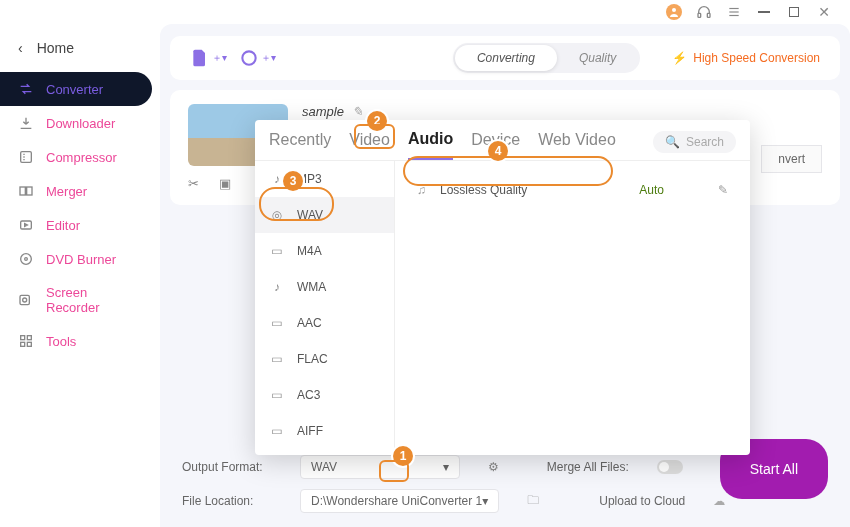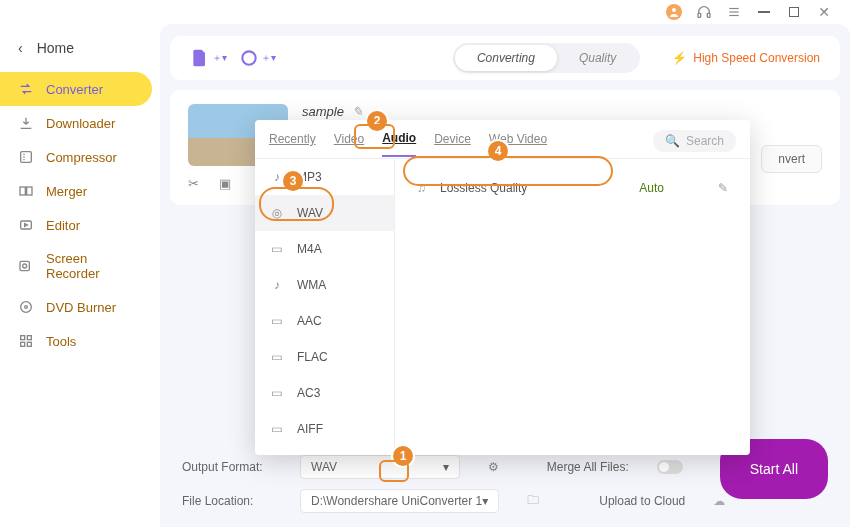--- a/index.html
+++ b/index.html
@@ -15,47 +15,47 @@
 
 
 .layout { display:flex; height:calc(100% - 24px); }
 .sidebar { width:160px; padding-top:8px; }
 .main { flex:1; background:#f5f6fb; border-top-left-radius:12px; border-top-right-radius:12px; position:relative; display:flex; flex-direction:column; }
 
 
 .sb-home { display:flex; align-items:center; gap:14px; padding:8px 18px; font-size:14px; color:#444; }
 .sb-home .back{font-size:14px;color:#444;}
 .sb-list { margin-top:8px; }
-.sb-item { display:flex; align-items:center; gap:12px; padding:9px 18px; font-size:13px; color:#a16207; cursor:pointer; }
-.sb-item.active { background:#fde047; color:#7a5ce0; border-radius:0 20px 20px 0; margin-right:8px; }
+.sb-item { display:flex; align-items:center; gap:12px; padding:9px 18px; font-size:13px; color:#ec4899; cursor:pointer; }
+.sb-item.active { background:#0f172a; color:#7a5ce0; border-radius:0 20px 20px 0; margin-right:8px; }
 .sb-ico{width:16px;height:16px;display:flex;align-items:center;justify-content:center;}
 
 
 .head { height:44px; display:flex; align-items:center; padding:0 20px; gap:12px; margin:12px 10px 0 10px; background:#fff; border-radius:10px; }
 .add-btn{display:flex;align-items:center;gap:2px;color:#8c6fe5;}
 .add-btn .plus{font-size:10px;color:#8c6fe5;}
 .tab-pill { margin-left:auto; display:flex; background:#f2f2f6; border-radius:18px; padding:2px; }
 .tp { padding:6px 22px; border-radius:16px; font-size:12px; color:#888; cursor:pointer;font-style:italic; }
 .tp.active{ background:#fff; box-shadow:0 1px 4px rgba(0,0,0,.12); color:#555;}
 .hsc { margin-left:20px; display:flex; align-items:center; gap:6px; color:#f56c22; font-size:12px;}
 .hsc .bolt{color:#f56c22;}
 
 
 .card { margin:10px 10px 0 10px; background:#fff; border-radius:10px; padding:14px 18px; display:flex; align-items:flex-start; gap:14px; position:relative; }
 .thumb { width:100px; height:62px; background:linear-gradient(#9dc9e6 55%, #c8b493 55%); border-radius:6px; position:relative; overflow:hidden;}
 .thumb::after{content:"";position:absolute;right:18px;bottom:4px;width:10px;height:14px;background:#bc565a;border-radius:3px 3px 0 0;}
 .edit-row { display:flex; gap:20px; margin-top:10px; color:#888;}
 .fname{display:flex;align-items:center;gap:8px;font-size:13px;color:#444;font-style:italic;}
 .pen{color:#aaa;font-size:13px;}
-.convert-btn{ position:absolute; right:18px; top:55px; padding:6px 16px; border:1px solid #e5e5e9;border-radius:6px;font-size:12px;color:#666;background:#fafafa;}
+.convert-btn{ position:absolute; right:18px; top:55px; padding:6px 16px; border:1px solid #e5e5e9;border-radius:0;font-size:12px;color:#666;background:#fafafa;}
 
 
 .popup{ position:absolute; left:255px; top:120px; width:495px; height:335px; background:#fff; border-radius:4px; box-shadow:0 6px 28px rgba(0,0,0,.18); display:flex; flex-direction:column; z-index:50;}
 .popup-tabs{ display:flex; align-items:center; padding:10px 14px 0 14px; gap:18px; border-bottom:1px solid #eee; }
-.ptab{ font-size:12px; color:#888; padding-bottom:10px; cursor:pointer;text-decoration:underline;}
+.ptab{ font-size:16px; color:#888; padding-bottom:10px; cursor:pointer;}
 .ptab.active{ color:#222; font-weight:600; border-bottom:2px solid #8c6fe5;}
 .popup-search{ margin-left:auto; display:flex; align-items:center; gap:6px; background:#f4f4f6; border-radius:14px; padding:4px 12px; font-size:12px; color:#aaa; margin-bottom:6px;}
 .popup-body{ flex:1; display:flex; overflow:hidden;}
 .fmt-col{ width:140px; border-right:1px solid #eee; overflow-y:auto;}
 .fmt{ display:flex; align-items:center; gap:12px; padding:10px 14px; font-size:12px; color:#555; cursor:pointer;}
 .fmt.sel{ background:#f3f3f5;}
 .fmt-ico{width:16px;height:16px;display:flex;align-items:center;justify-content:center;color:#888;}
 .qual-col{ flex:1; padding:12px 14px;}
 .qual-row{ display:flex; align-items:center; gap:14px; padding:10px 8px; font-size:12px; color:#555;}
 .qual-row .qicon{color:#999;}
@@ -160,34 +160,34 @@
             <svg width="16" height="16" viewBox="0 0 24 24" fill="none" stroke="#888" stroke-width="2">
               <rect x="4" y="6" width="16" height="12" rx="2"></rect>
               <path d="M10 10l4 2-4 2z" fill="#888"></path>
             </svg>
           </span>
           <span>Editor</span>
         </div>
       <div class="sb-item">
           <span class="sb-ico">
             <svg width="16" height="16" viewBox="0 0 24 24" fill="none" stroke="#888" stroke-width="2">
+              <circle cx="12" cy="12" r="8"></circle>
+              <circle cx="12" cy="12" r="2"></circle>
+            </svg>
+          </span>
+          <span>DVD Burner</span>
+        </div>
+      <div class="sb-item">
+          <span class="sb-ico">
+            <svg width="16" height="16" viewBox="0 0 24 24" fill="none" stroke="#888" stroke-width="2">
               <rect x="3" y="5" width="14" height="14" rx="2"></rect>
               <circle cx="10" cy="12" r="3"></circle>
             </svg>
           </span>
           <span>Screen Recorder</span>
-        </div>
-      <div class="sb-item">
-          <span class="sb-ico">
-            <svg width="16" height="16" viewBox="0 0 24 24" fill="none" stroke="#888" stroke-width="2">
-              <circle cx="12" cy="12" r="8"></circle>
-              <circle cx="12" cy="12" r="2"></circle>
-            </svg>
-          </span>
-          <span>DVD Burner</span>
         </div>
       <div class="sb-item">
           <span class="sb-ico">
             <svg width="16" height="16" viewBox="0 0 24 24" fill="none" stroke="#888" stroke-width="2">
               <rect x="4" y="4" width="6" height="6"></rect>
               <rect x="14" y="4" width="6" height="6"></rect>
               <rect x="4" y="14" width="6" height="6"></rect>
               <rect x="14" y="14" width="6" height="6"></rect>
             </svg>
           </span>

